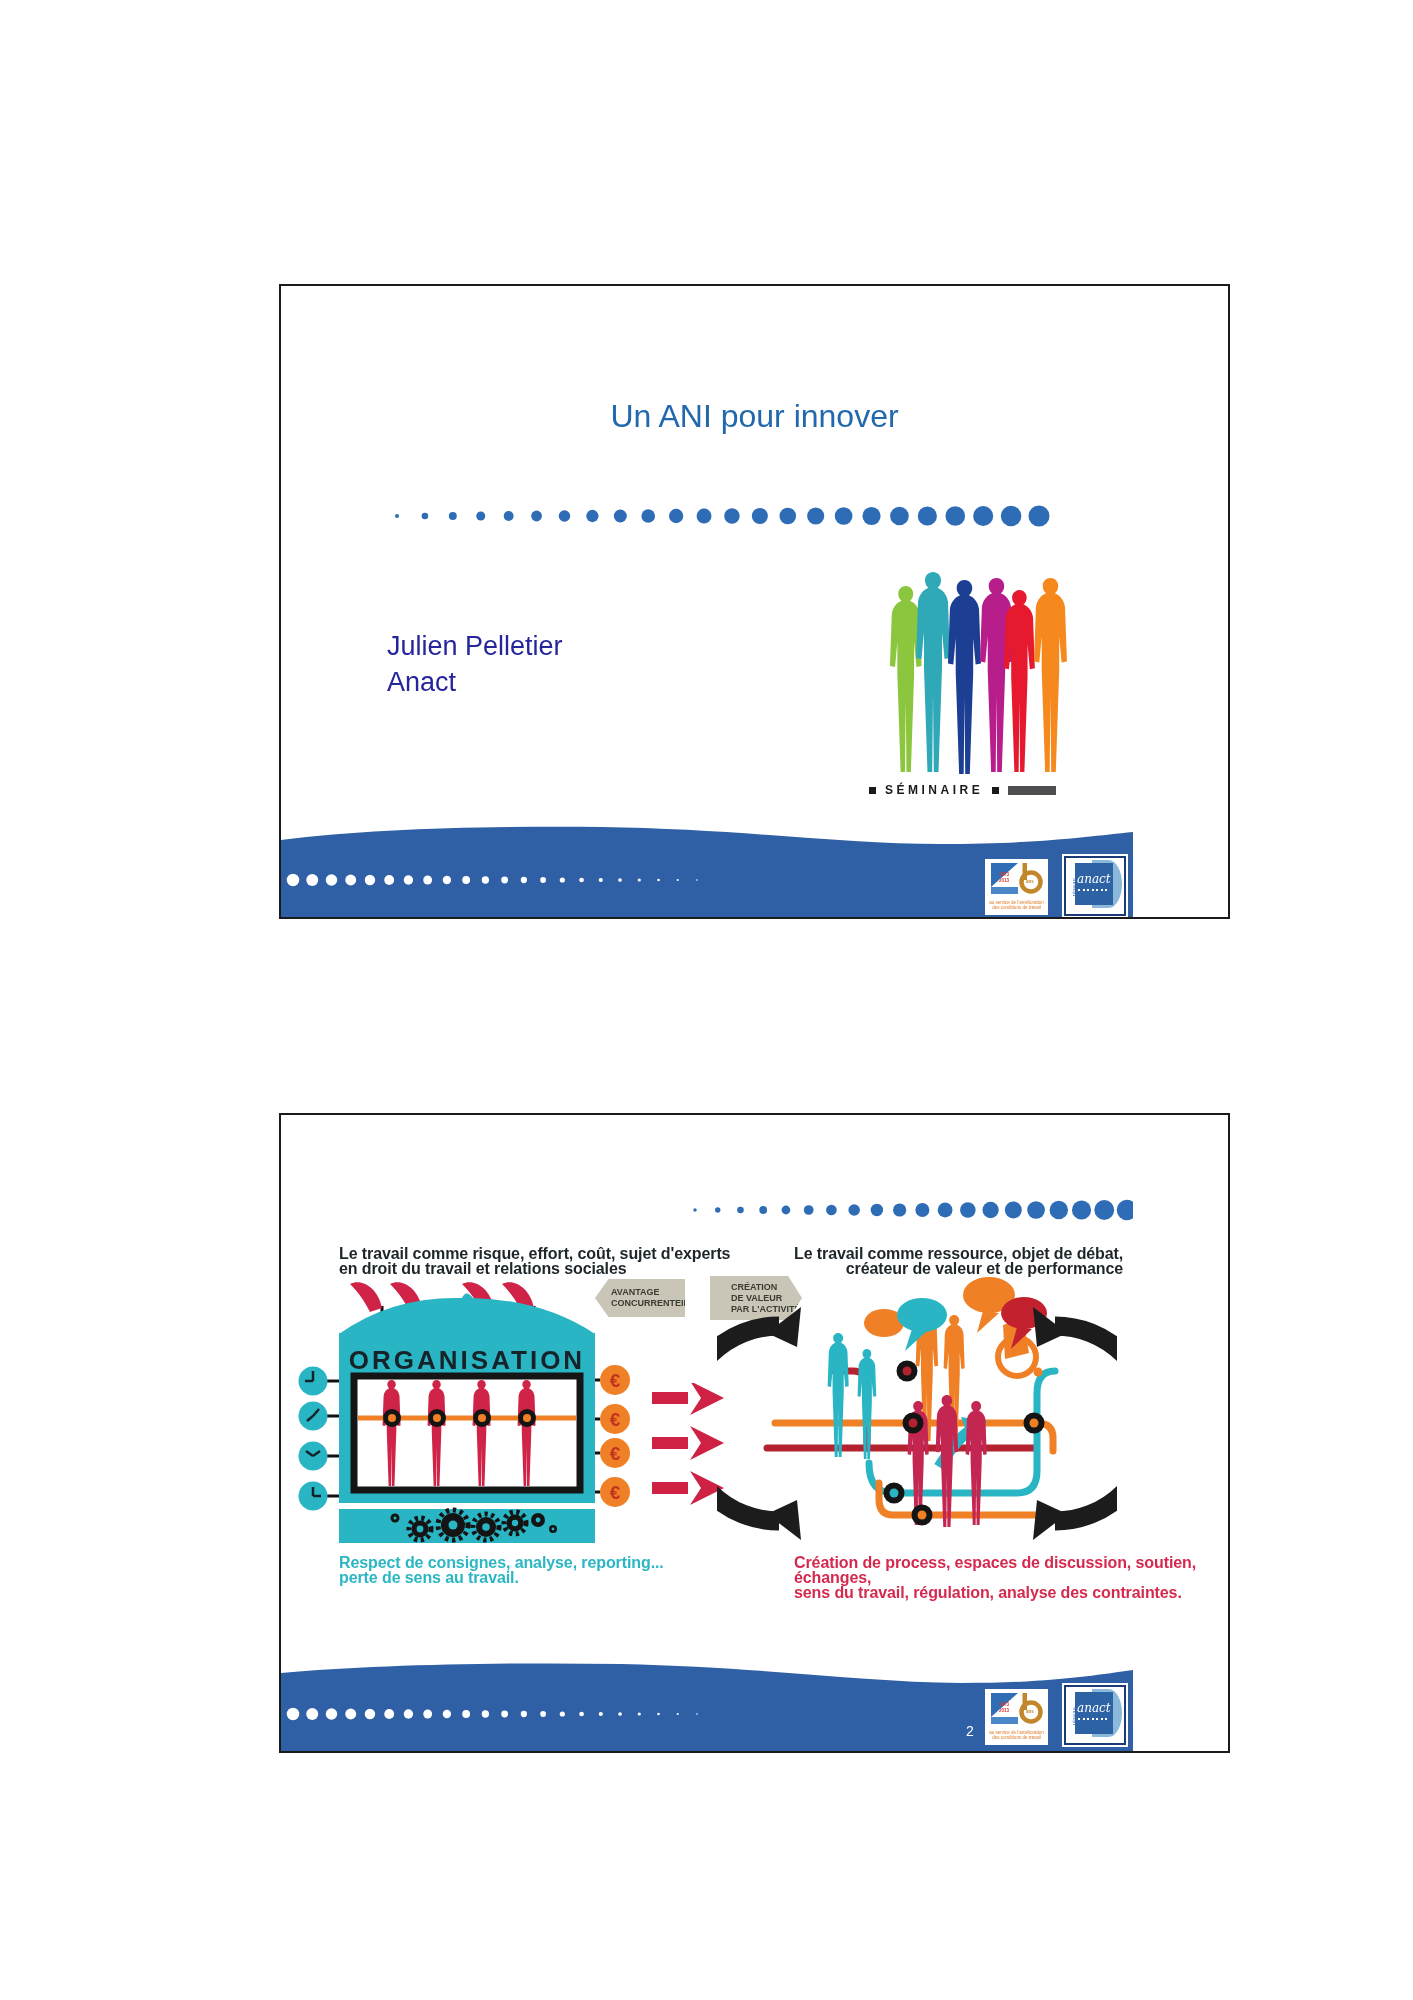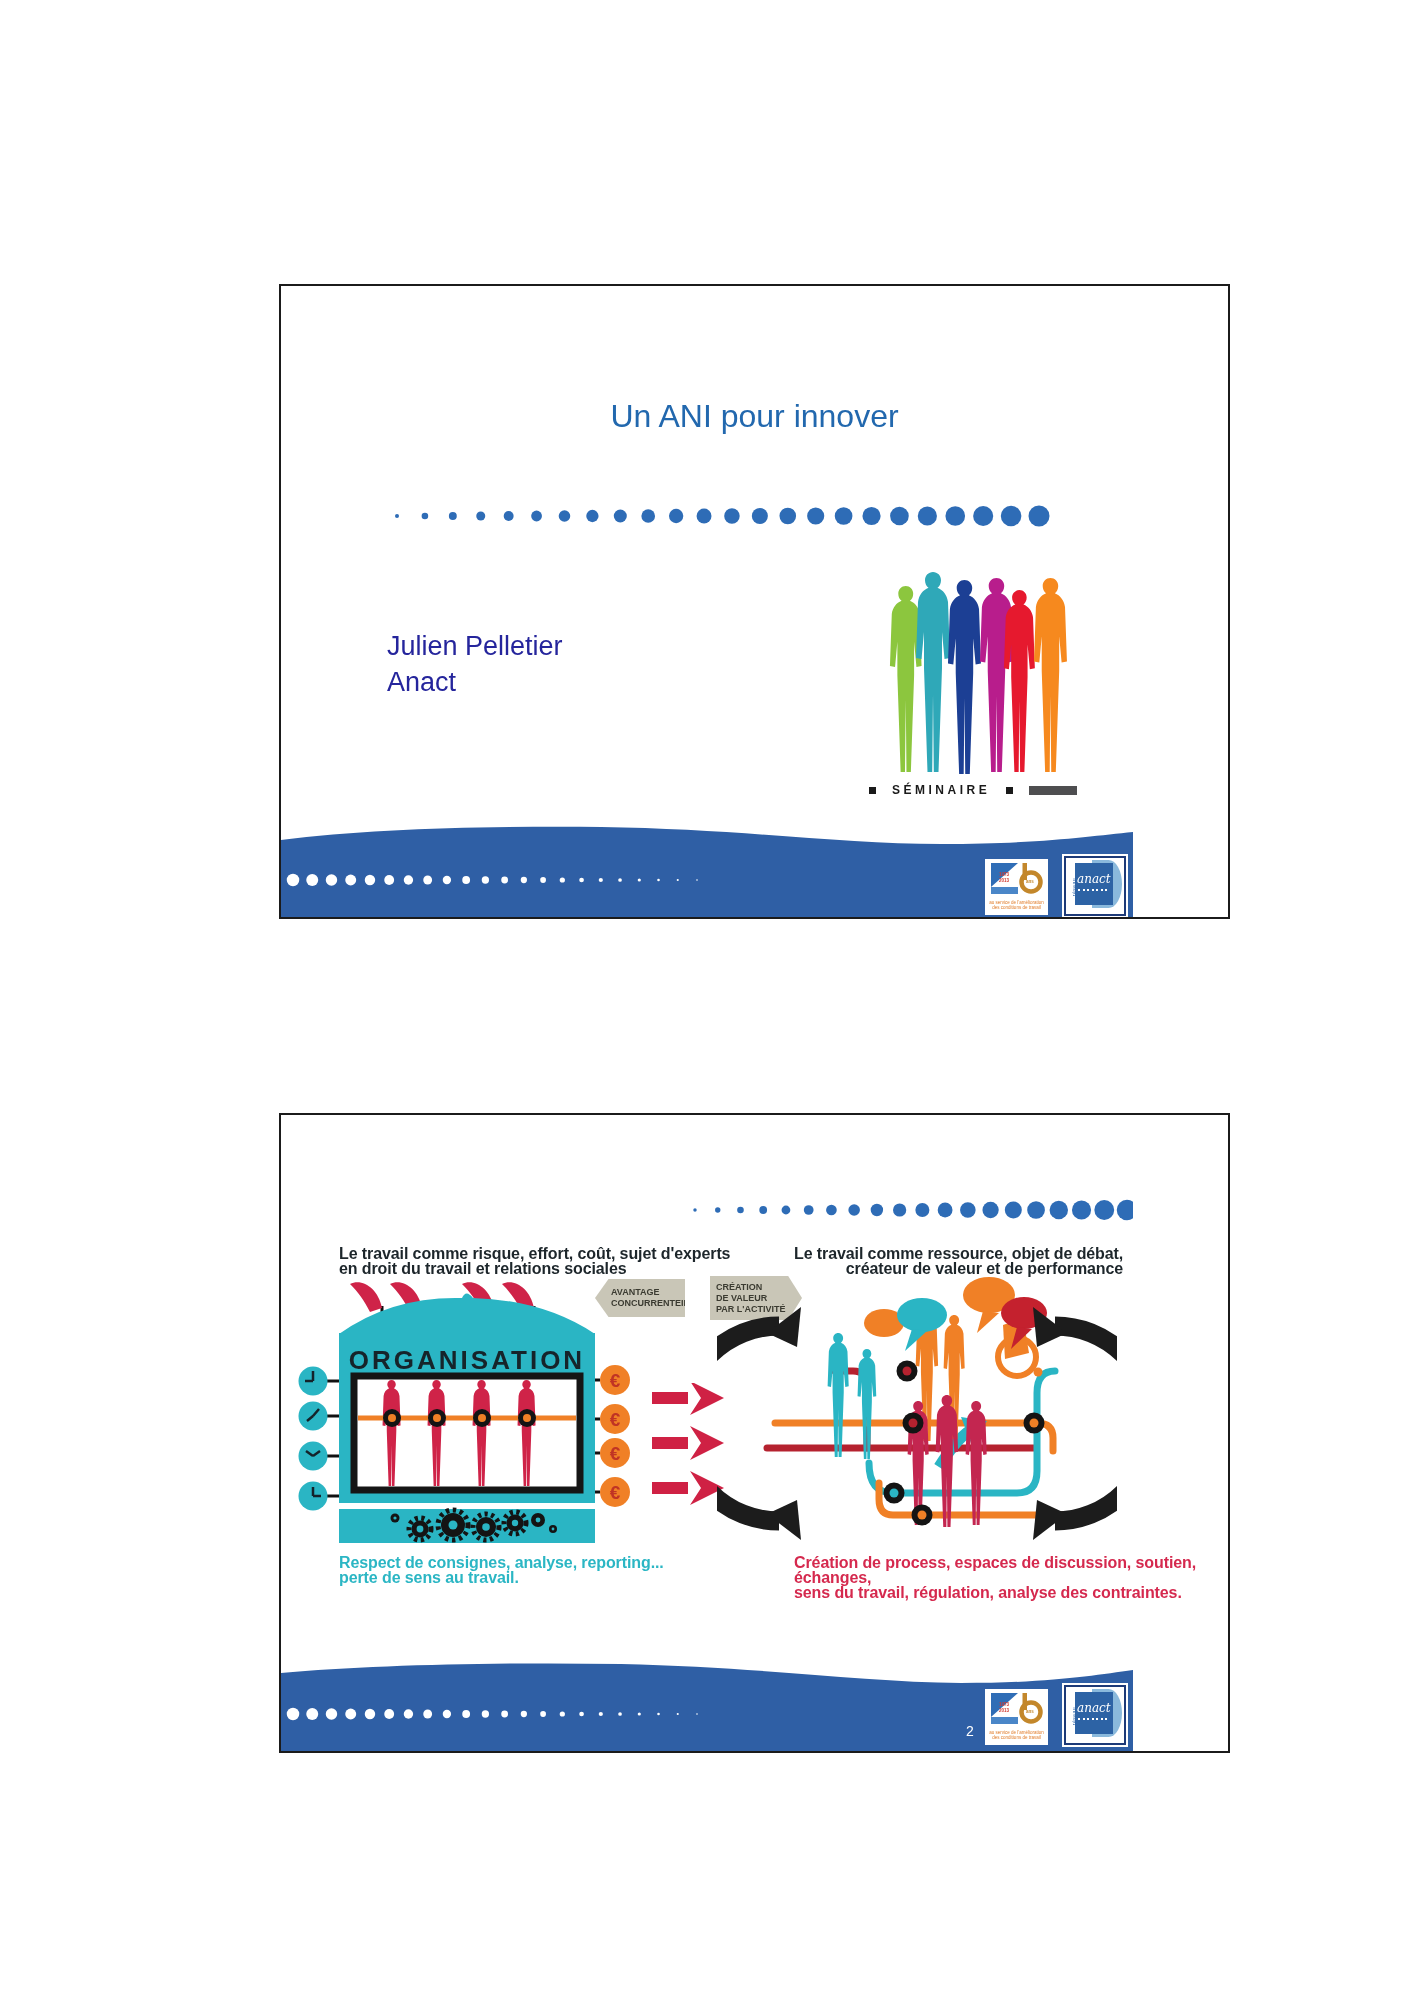--- a/index.html
+++ b/index.html
@@ -4,30 +4,30 @@
 <style>
   html,body{margin:0;padding:0;background:#ffffff;}
   body{width:1413px;height:2000px;position:relative;font-family:"Liberation Sans",sans-serif;-webkit-font-smoothing:antialiased;}
   .slide{position:absolute;left:279px;width:951px;background:#fff;border:2px solid #1b1b1b;box-sizing:border-box;overflow:hidden;margin-top:21px;}
   #slide1{top:263px;height:635px;}
   #slide2{top:1092px;height:640px;}
   .abs{position:absolute;}
   .stitle{width:100%;text-align:center;color:#2268ae;font-size:32px;letter-spacing:0;}
   .s2title{width:100%;text-align:center;color:#2268ae;font-size:30px;line-height:38px;}
   .author{color:#25259c;font-size:27px;line-height:36px;}
-  .seminaire-row{display:flex;align-items:center;gap:16px;}
+  .seminaire-row{display:flex;align-items:center;gap:9px;}
   .sq{width:7px;height:7px;background:#1a1a1a;}
   .semtxt{font-size:12px;font-weight:bold;letter-spacing:3.5px;color:#1a1a1a;}
   .sembar{width:48px;height:9px;background:#4e4e50;}
   .cap{font-size:16px;font-weight:bold;line-height:15px;color:#1d262b;letter-spacing:-0.1px;}
   .cap.teal{color:#2bb6c4;}
   .cap.red{color:#d5294e;}
   .tag{background:#c9c6b7;color:#3b3b31;font-size:9px;font-weight:bold;line-height:11px;display:flex;flex-direction:column;justify-content:center;}
   .tagL{clip-path:polygon(0 50%,15% 0,100% 0,100% 100%,15% 100%);padding-left:16px;box-sizing:border-box;}
-  .tagR{clip-path:polygon(0 0,85% 0,100% 50%,85% 100%,0 100%);padding-left:6px;box-sizing:border-box;}
+  .tagR{clip-path:polygon(0 0,85% 0,100% 50%,85% 100%,0 100%);padding-left:21px;box-sizing:border-box;}
   .qvt{width:100%;text-align:center;color:#3c6cd6;font-size:28px;}
   .pageno{color:#ffffff;font-size:14px;}
   .footer-svg{left:0;width:852px;}
   
   .fourb{width:63px;background:#ffffff;padding:1px 2px 2px 2px;box-sizing:border-box;}
   .fourb .capt{color:#e07b28;font-size:4.5px;line-height:5px;text-align:center;white-space:nowrap;}
   .anact{width:66px;background:#ffffff;padding:2px;box-sizing:border-box;}
   .anact .inner{position:relative;border:2px solid #1d3a78;background:#fff;height:100%;box-sizing:border-box;}
   .anact .blob{position:absolute;right:2px;top:2px;width:30px;height:48px;background:#8ab9dc;border-radius:0 45% 45% 0/0 50% 50% 0;}
   .anact .block{position:absolute;left:9px;top:5px;width:38px;height:42px;background:#2d63a5;}

